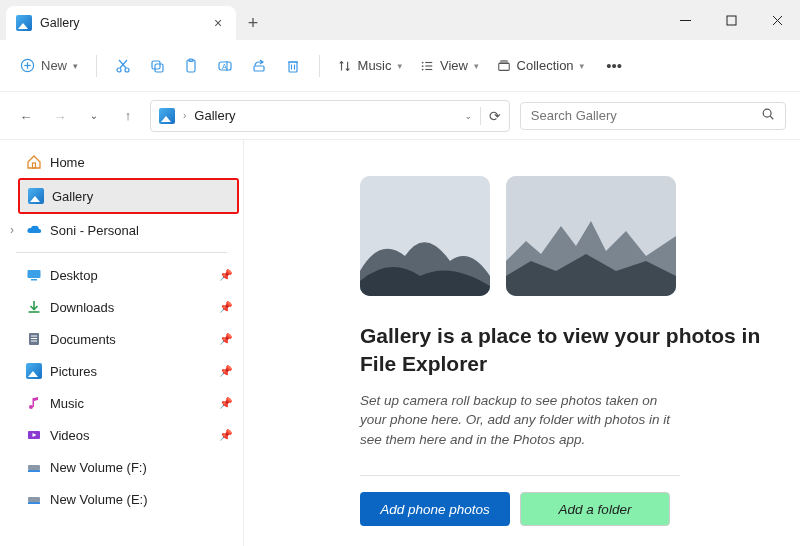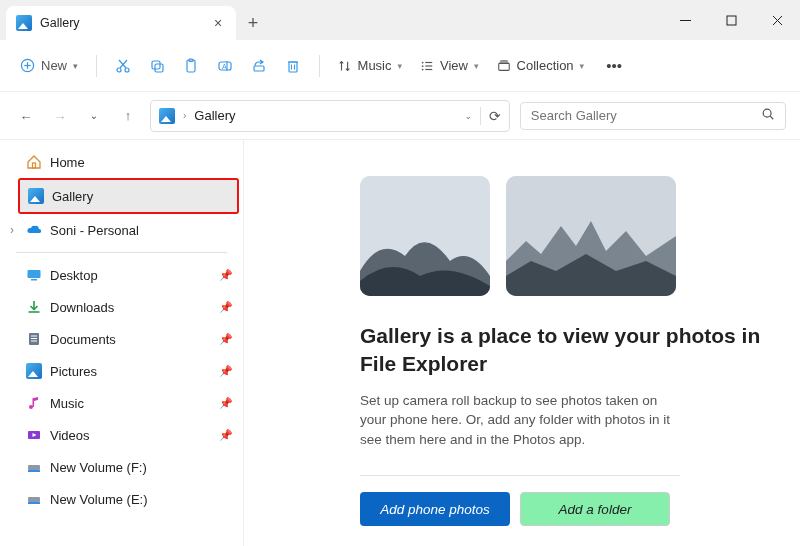--- a/index.html
+++ b/index.html
@@ -44,21 +44,21 @@
 .hl { border:2.5px solid #e11; border-radius:3px; position:relative; margin:0 4px 0 18px; }
 .hl .navitem { padding-left:8px; margin:0; }
 .divider { height:1px; background:#e0e0e0; margin:6px 16px; }
 .nic { width:16px; height:16px; display:flex; align-items:center; justify-content:center; font-size:13px; }
 
 .main { flex:1; padding:36px 26px 16px 116px; overflow-y:auto; position:relative; }
 .thumbs { display:flex; gap:16px; margin-bottom:26px; }
 .thumb { width:130px; height:120px; border-radius:10px; overflow:hidden; position:relative; background:#dce2e8; }
 .thumb svg { width:100%; height:100%; display:block; }
 .htitle { font-size:21px; font-weight:600; line-height:1.35; margin-bottom:12px; }
-.hdesc { font-size:13.5px; color:#555; line-height:1.45; max-width:310px; margin-bottom:26px; }
+.hdesc { font-size:13.5px; color:#555; line-height:1.45; max-width:310px; margin-bottom:26px;font-style:italic; }
 .hline { height:1px; background:#e3e3e3; margin-bottom:16px; max-width:320px; }
 .btnrow { display:flex; gap:10px; }
 .btn { height:34px; padding:0 18px; border-radius:4px; font-size:13.5px; display:flex; align-items:center; justify-content:center; cursor:pointer; min-width:150px;font-style:italic; }
 .btn.primary { background:#0a66c2; color:#fff; }
 .btn.secondary { background:#86efac; border:1px solid #ccc; color:#222;text-align:center; }
 
 .ico-gallery { background:linear-gradient(135deg,#4ab1f0,#1770c4); border-radius:2px; width:16px; height:16px; position:relative; }
 .ico-gallery::after { content:""; position:absolute; bottom:2px; left:2px; width:0; height:0; border-left:5px solid transparent; border-right:5px solid transparent; border-bottom:6px solid #fff; }
 </style>
 </head>

